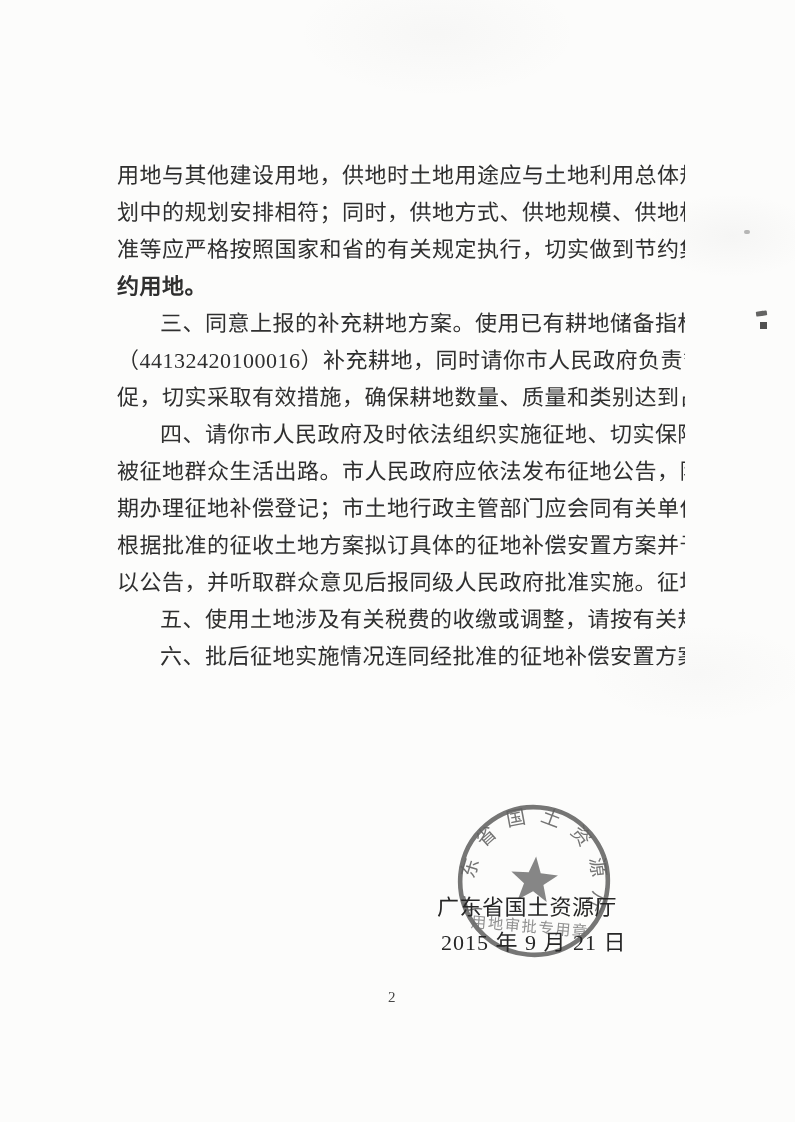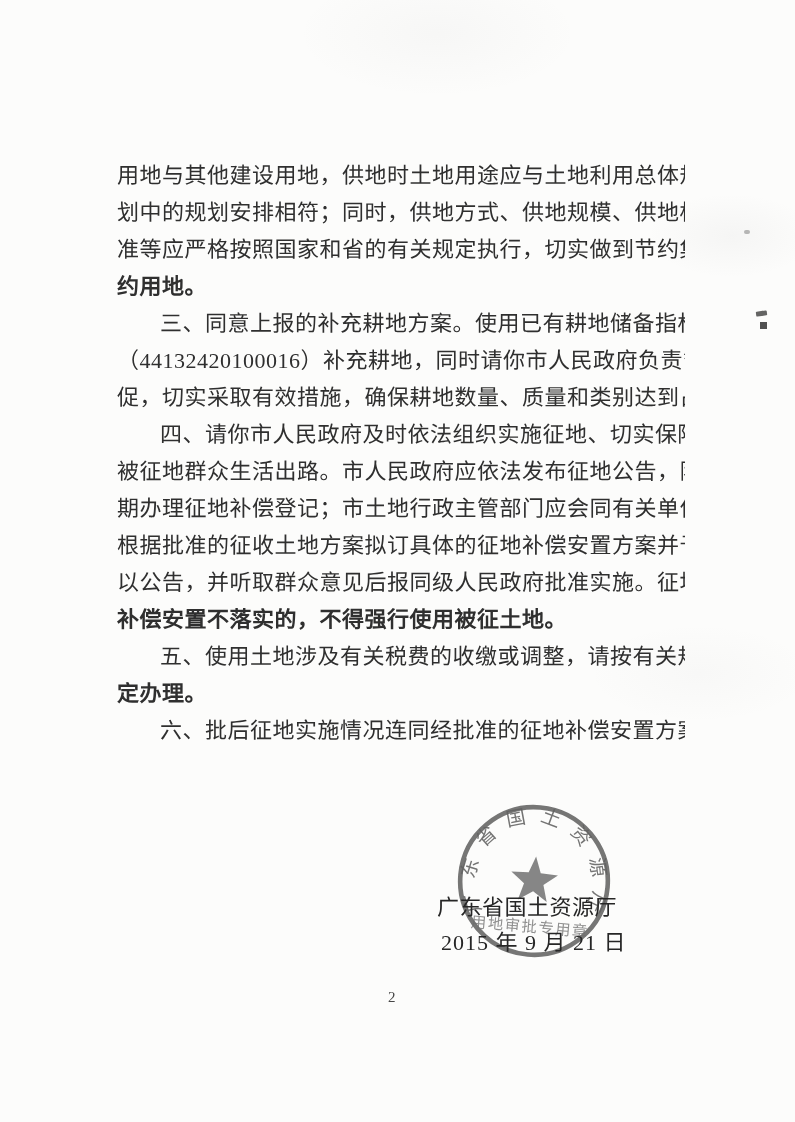--- a/index.html
+++ b/index.html
@@ -112,25 +112,23 @@
         <div class="line indent">三、同意上报的补充耕地方案。使用已有耕地储备指标</div>
         <div class="line">（44132420100016）补充耕地，同时请你市人民政府负责督</div>
         <div class="line">促，切实采取有效措施，确保耕地数量、质量和类别达到占</div>
       </div>
       <div class="para">
         <div class="line indent">四、请你市人民政府及时依法组织实施征地、切实保障</div>
         <div class="line">被征地群众生活出路。市人民政府应依法发布征地公告，限</div>
         <div class="line">期办理征地补偿登记；市土地行政主管部门应会同有关单位</div>
         <div class="line">根据批准的征收土地方案拟订具体的征地补偿安置方案并予</div>
         <div class="line">以公告，并听取群众意见后报同级人民政府批准实施。征地</div>
-        <div class="line last">补偿安置不落实的，不得强行使用被征土地。</div>
       </div>
       <div class="para">
         <div class="line indent">五、使用土地涉及有关税费的收缴或调整，请按有关规</div>
-        <div class="line last">定办理。</div>
       </div>
       <div class="para">
         <div class="line indent">六、批后征地实施情况连同经批准的征地补偿安置方案</div>
       </div>
     </div>
 
   <div class="signature-block">
     <div class="issuer">广东省国土资源厅</div>
     <div class="issue-date">2015 年 9 月 21 日</div>
   </div>

